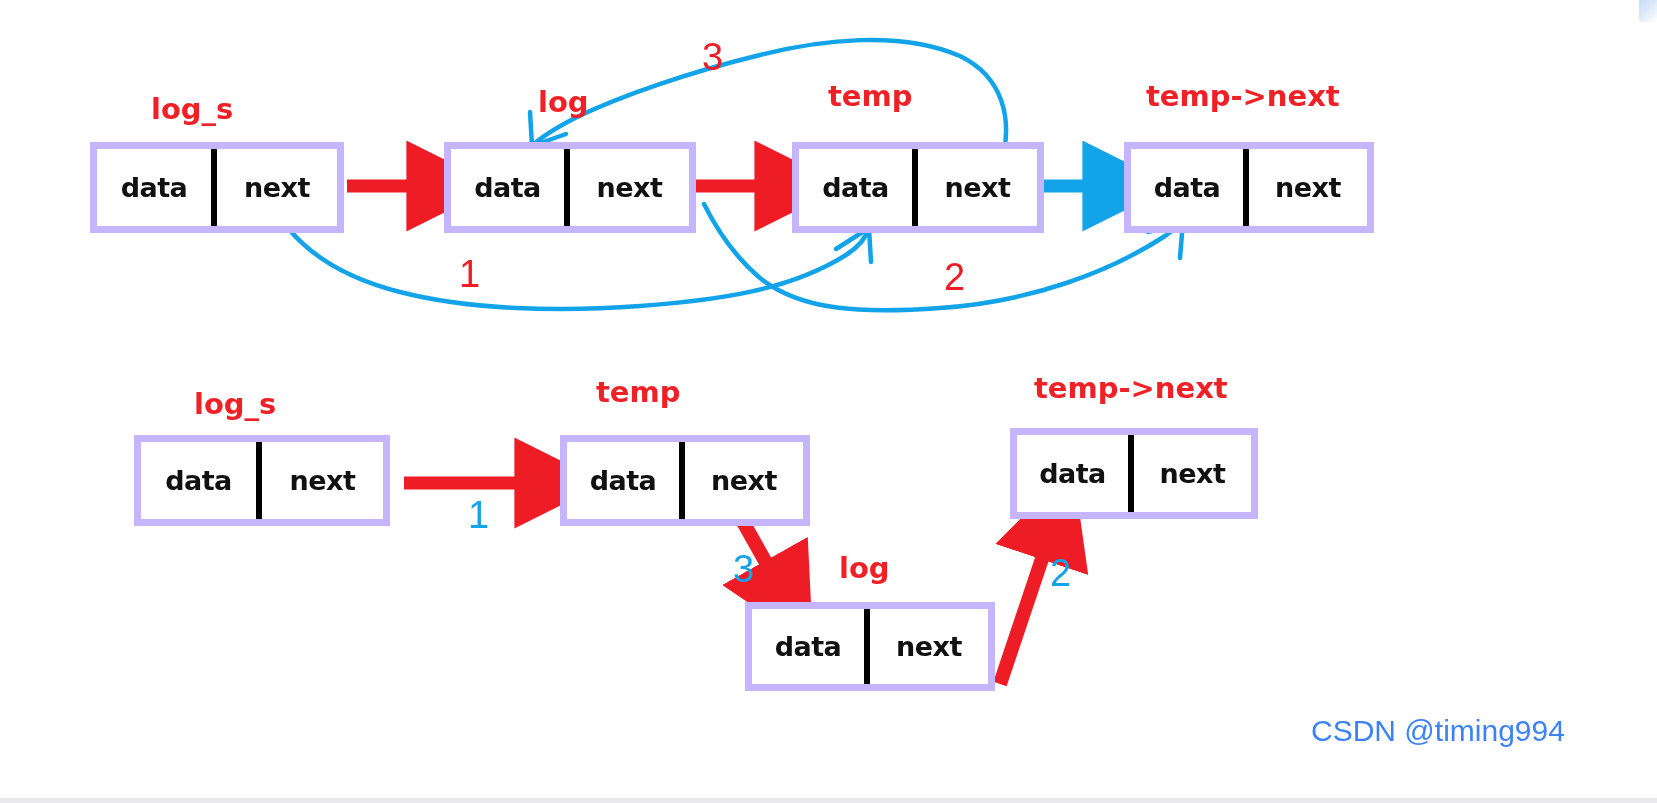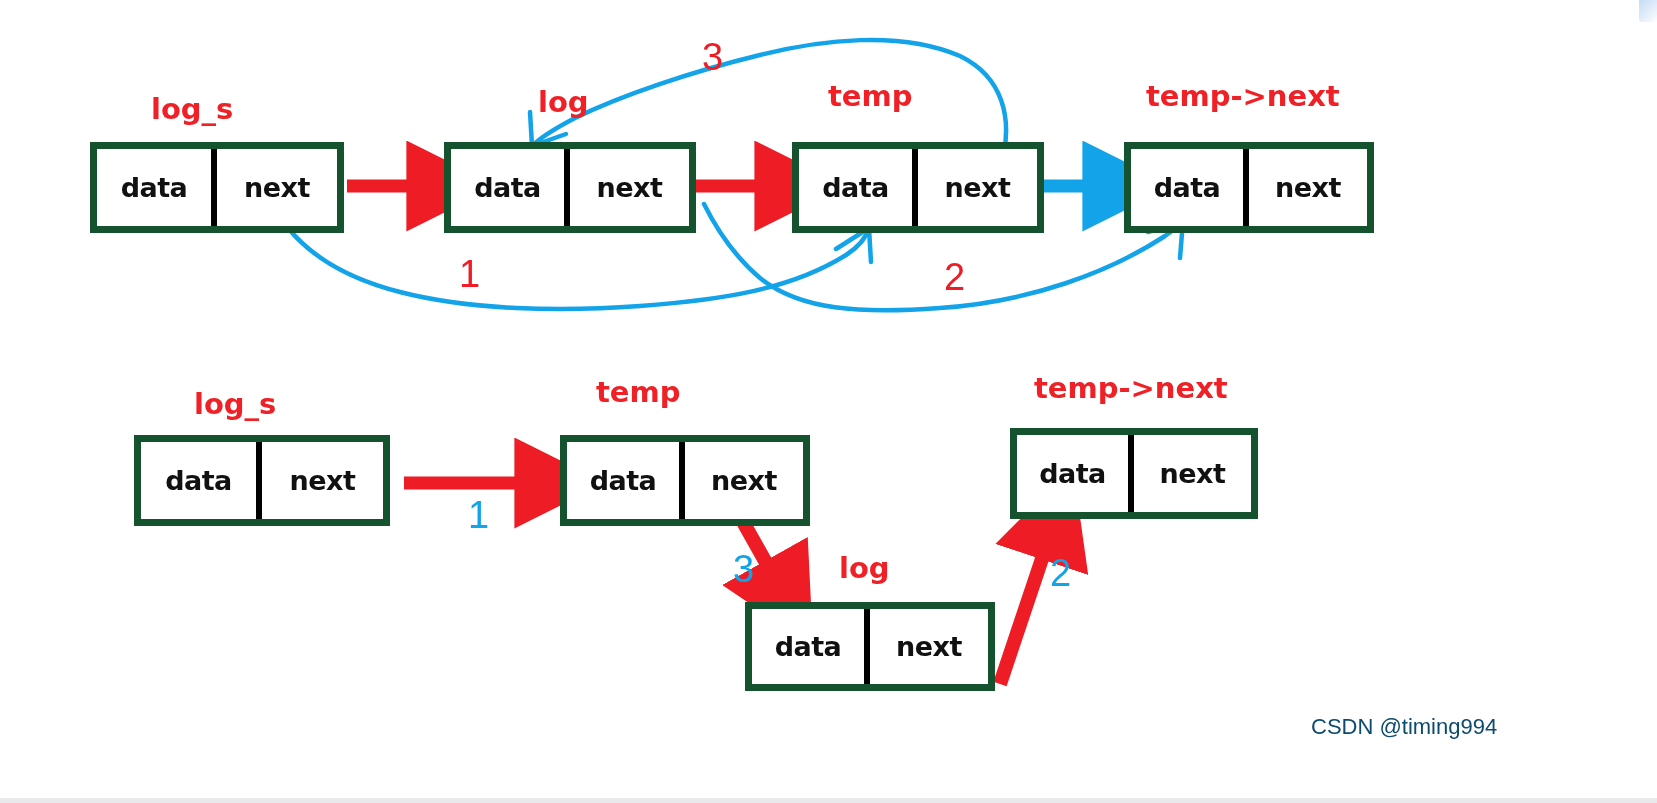--- a/index.html
+++ b/index.html
@@ -23,21 +23,21 @@
     top: 0;
     width: 1657px;
     height: 803px;
     pointer-events: none;
   }
   
   .node {
     position: absolute;
     box-sizing: border-box;
     display: flex;
-    border: 7px solid #14532d;
+    border: 7px solid #c4b5fd;
     background: #ffffff;
   }
   .cell {
     box-sizing: border-box;
     flex: 1 1 50%;
     display: flex;
     align-items: center;
     justify-content: center;
     font-family: "DejaVu Sans", sans-serif;
     font-weight: bold;
@@ -61,23 +61,23 @@
     position: absolute;
     font-family: "Liberation Sans", sans-serif;
     font-weight: normal;
     white-space: nowrap;
   }
   .step-red { color: #ee1c25; }
   .step-blue { color: #13a3e8; }
   
   .watermark {
     position: absolute;
-    color: #0c4a6e;
+    color: #3b82f6;
     font-family: "Liberation Sans", sans-serif;
-    font-size: 22px;
+    font-size: 30px;
     white-space: nowrap;
   }
   .corner-chip {
     position: absolute;
     background: linear-gradient(135deg, #bcd9f7 0%, #dfeaf9 55%, #ffffff 100%);
     border-radius: 3px;
   }
   .bottom-rule {
     position: absolute;
     background: #e9e9ec;

